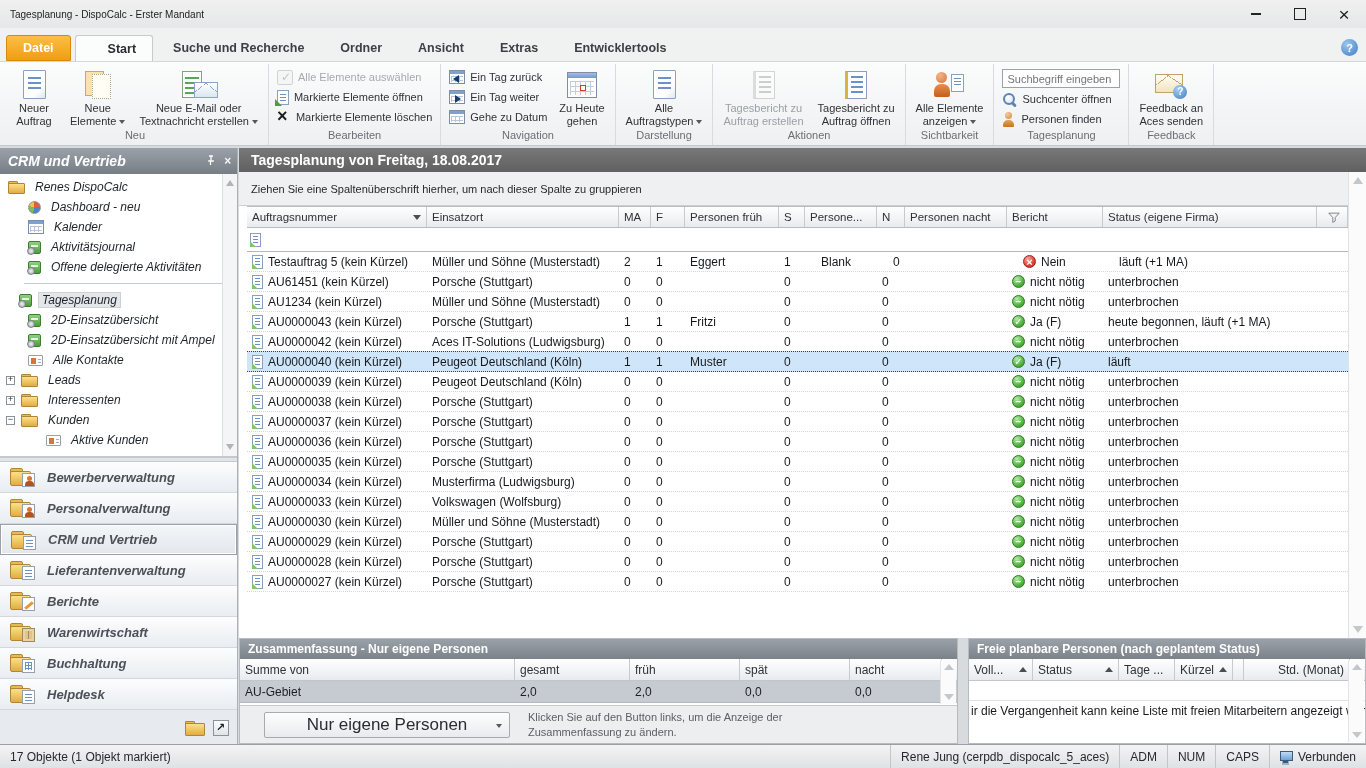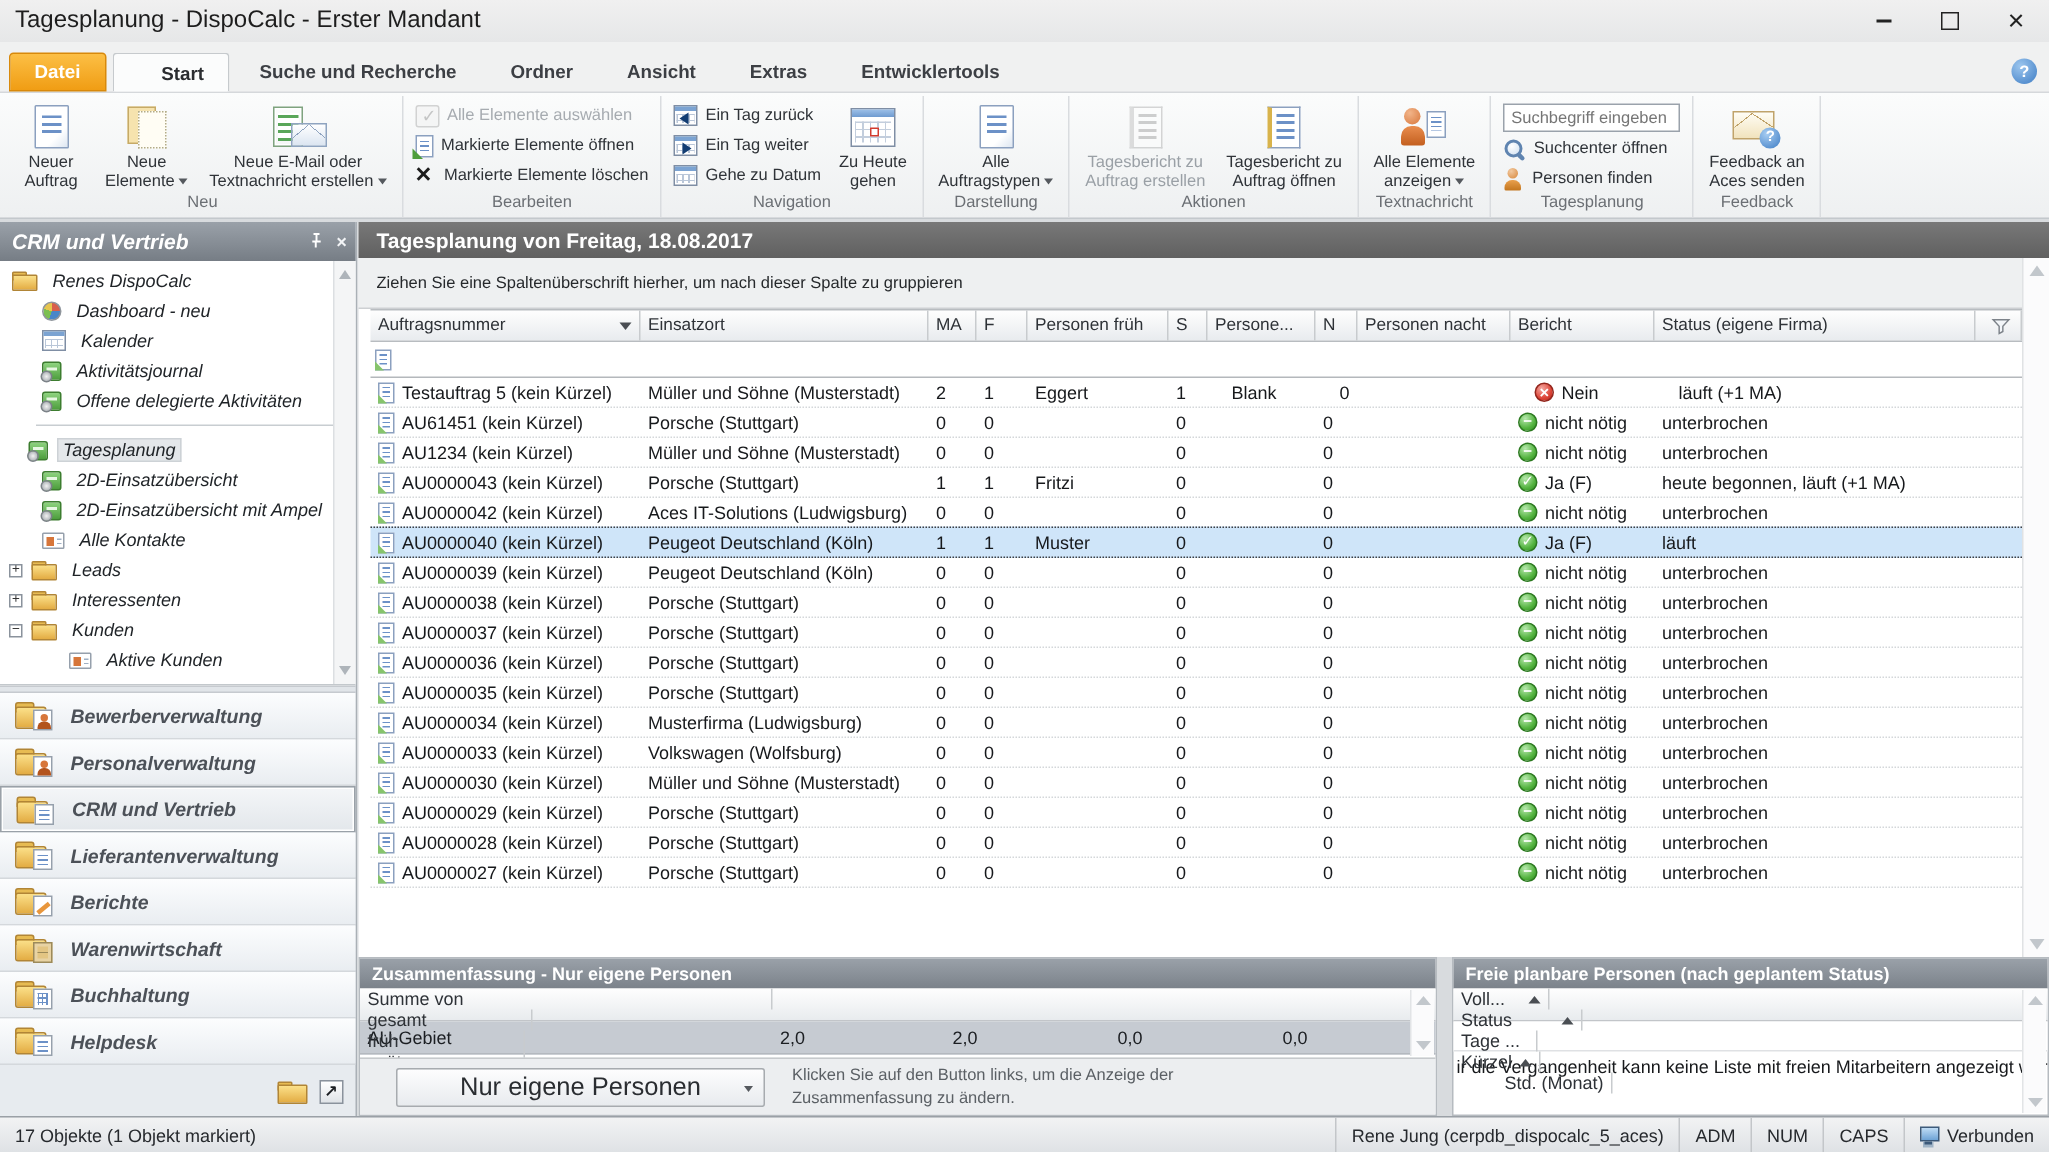--- a/index.html
+++ b/index.html
@@ -2,21 +2,21 @@
 <html><head>
 <meta charset="utf-8">
 <style>
   html,body{margin:0;padding:0;width:1366px;height:768px;overflow:hidden;
     font-family:"Liberation Sans","DejaVu Sans",sans-serif;background:#e9eaec;color:#222;}
   *{box-sizing:border-box;}
   .app{position:absolute;inset:0;}
 
   
   .titlebar{position:absolute;left:0;top:0;right:0;height:28px;background:linear-gradient(#f0f0f0,#e6e7e8);
-    display:flex;align-items:center;padding-left:10px;font-size:16px;color:#1d1d1d;}
+    display:flex;align-items:center;padding-left:10px;font-size:10px;color:#1d1d1d;}
   .wincontrols{margin-left:auto;display:flex;height:100%;}
   .winbtn{width:44px;height:100%;display:flex;align-items:center;justify-content:center;color:#222;}
   .winbtn.min:before{content:"";width:10px;border-bottom:2px solid #222;}
   .winbtn.max:before{content:"";width:10px;height:10px;border:1.5px solid #222;}
   .winbtn.close:before{content:"×";font-size:19px;line-height:1;}
 
   
   .tabrow{position:absolute;left:0;top:28px;right:0;height:34px;background:#f0f1f1;border-bottom:1px solid #d5d8db;}
   .tabs{position:absolute;left:6px;bottom:0;display:flex;align-items:flex-end;gap:4px;}
   .tab{height:26px;padding:0 16px;display:flex;align-items:center;font-size:12.5px;font-weight:bold;color:#3c3f44;
@@ -219,21 +219,21 @@
   .grid-scroll .dn{bottom:5px;border-top:7px solid #c2c7cc;}
 
   
   .bottom{position:absolute;left:0;top:490px;right:0;bottom:0;background:#d8dbde;}
   .bpanel{position:absolute;top:0;bottom:0;background:#fff;border:1px solid #b6bbc0;}
   .bpanel.sum{left:0;width:719px;}
   .bpanel.free{left:729px;right:0;}
   .bp-head{height:20px;background:linear-gradient(#9aa1a9,#7b828a);color:#fff;font-size:12px;font-weight:bold;
     display:flex;align-items:center;padding-left:8px;white-space:nowrap;overflow:hidden;}
   .sum-cols,.free-cols{height:22px;display:flex;background:linear-gradient(#fefefe,#e8ebee);
-    border-bottom:1px solid #c2c5c9;flex-direction:column;}
+    border-bottom:1px solid #c2c5c9;}
   .sum-cols .gh-cell,.free-cols .gh-cell{font-size:12px;}
   .sum-row{height:22px;display:flex;align-items:center;background:#c6cbd2;border-bottom:1px solid #b4b9bf;}
   .sum-row .gcell{font-size:12px;color:#1b1e22;}
   .sum-foot{position:absolute;left:0;right:0;bottom:0;height:38px;background:#eceef0;border-top:1px solid #c6c9cc;
     display:flex;align-items:center;gap:18px;padding-left:24px;}
   .sum-btn{width:246px;height:26px;background:linear-gradient(#fdfdfe,#e8ebee);border:1px solid #a7abaf;border-radius:2px;
     display:flex;align-items:center;justify-content:center;font-size:17px;color:#2a2d31;position:relative;}
   .sum-btn .dd{position:absolute;right:7px;top:11px;}
   .sum-hint{font-size:11px;color:#5b6065;width:330px;line-height:1.35;}
   .panel-scroll{position:absolute;right:1px;top:21px;width:16px;bottom:1px;background:#fbfbfc;border-left:1px solid #e2e4e6;}
@@ -395,21 +395,21 @@
           <div class="bigbtn">
             <div class="iconbox">
               <span class="ic person-doc">
                 <span class="ov"></span>
               </span>
             </div>
             <div>Alle Elemente</div>
             <div>anzeigen<span class="dd"></span></div>
           </div>
         </div>
-        <div class="rib-label">Textnachricht</div>
+        <div class="rib-label">Sichtbarkeit</div>
       </div>
       <div class="rib-group">
         <div class="rib-items">
           <div class="rib-stack">
             <input class="rib-input" placeholder="Suchbegriff eingeben" style="">
             <div class="smallbtn">
               <span class="ic magnifier"></span>
               <span>Suchcenter öffnen</span>
             </div>
             <div class="smallbtn">

